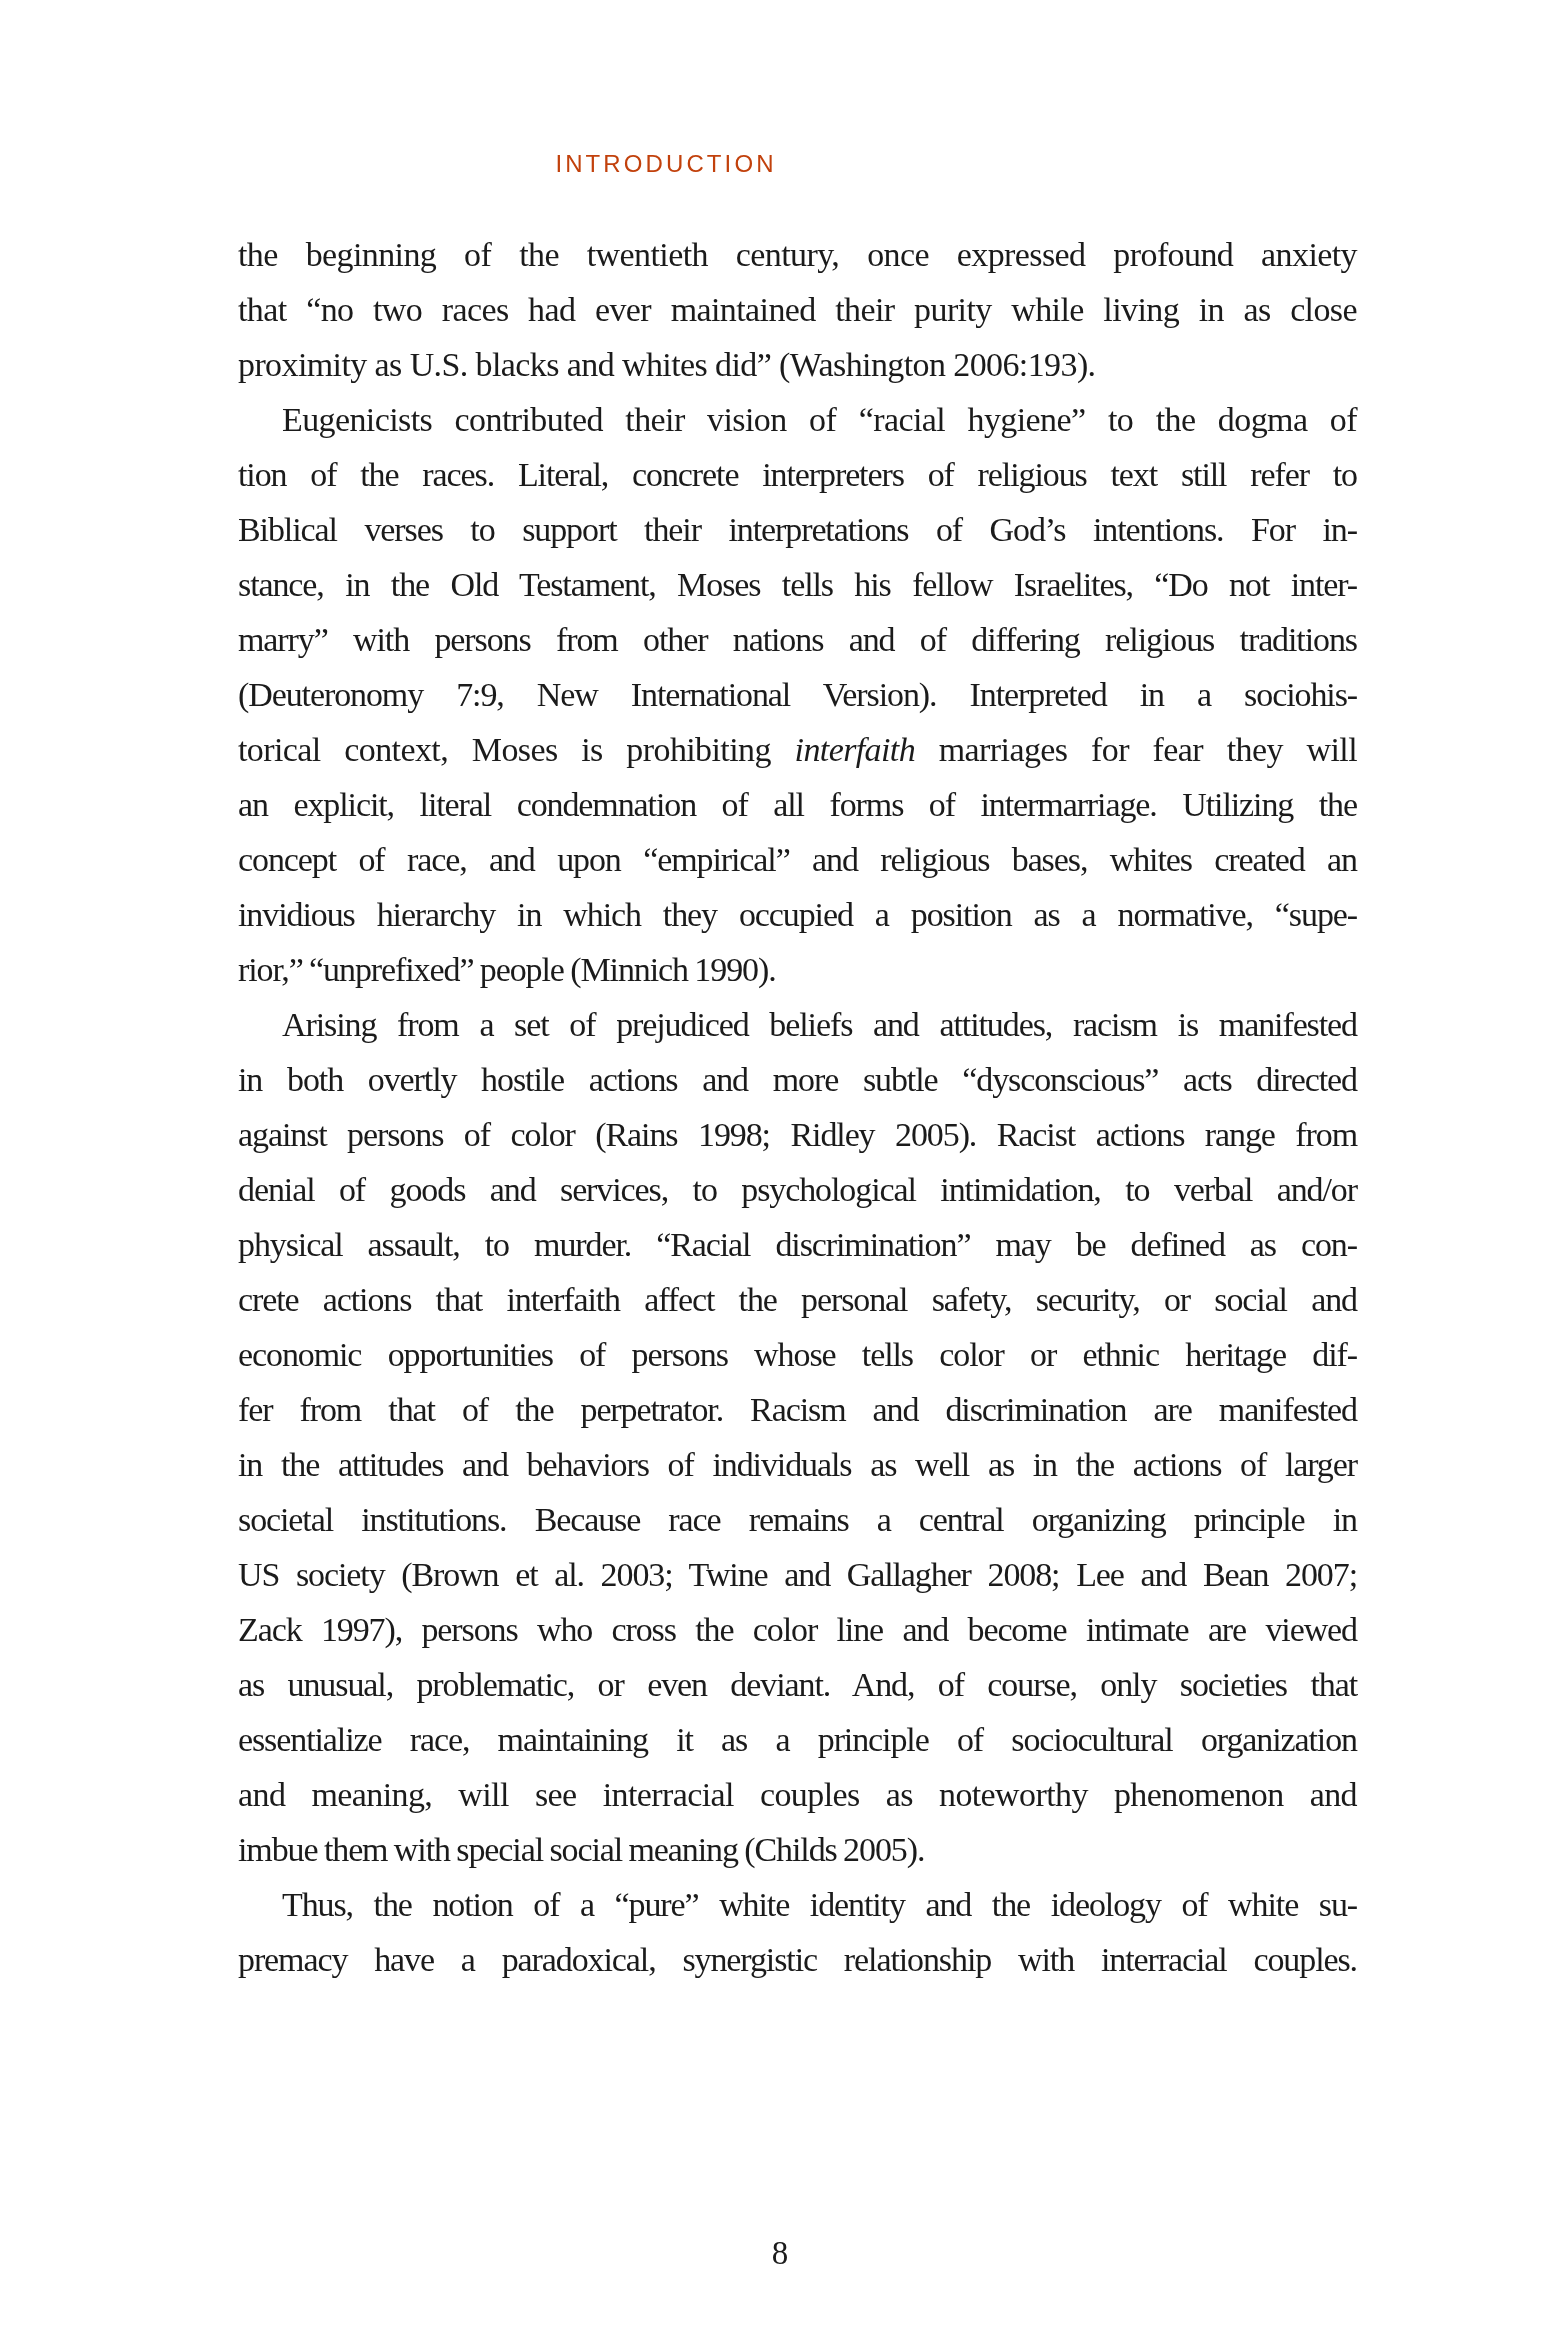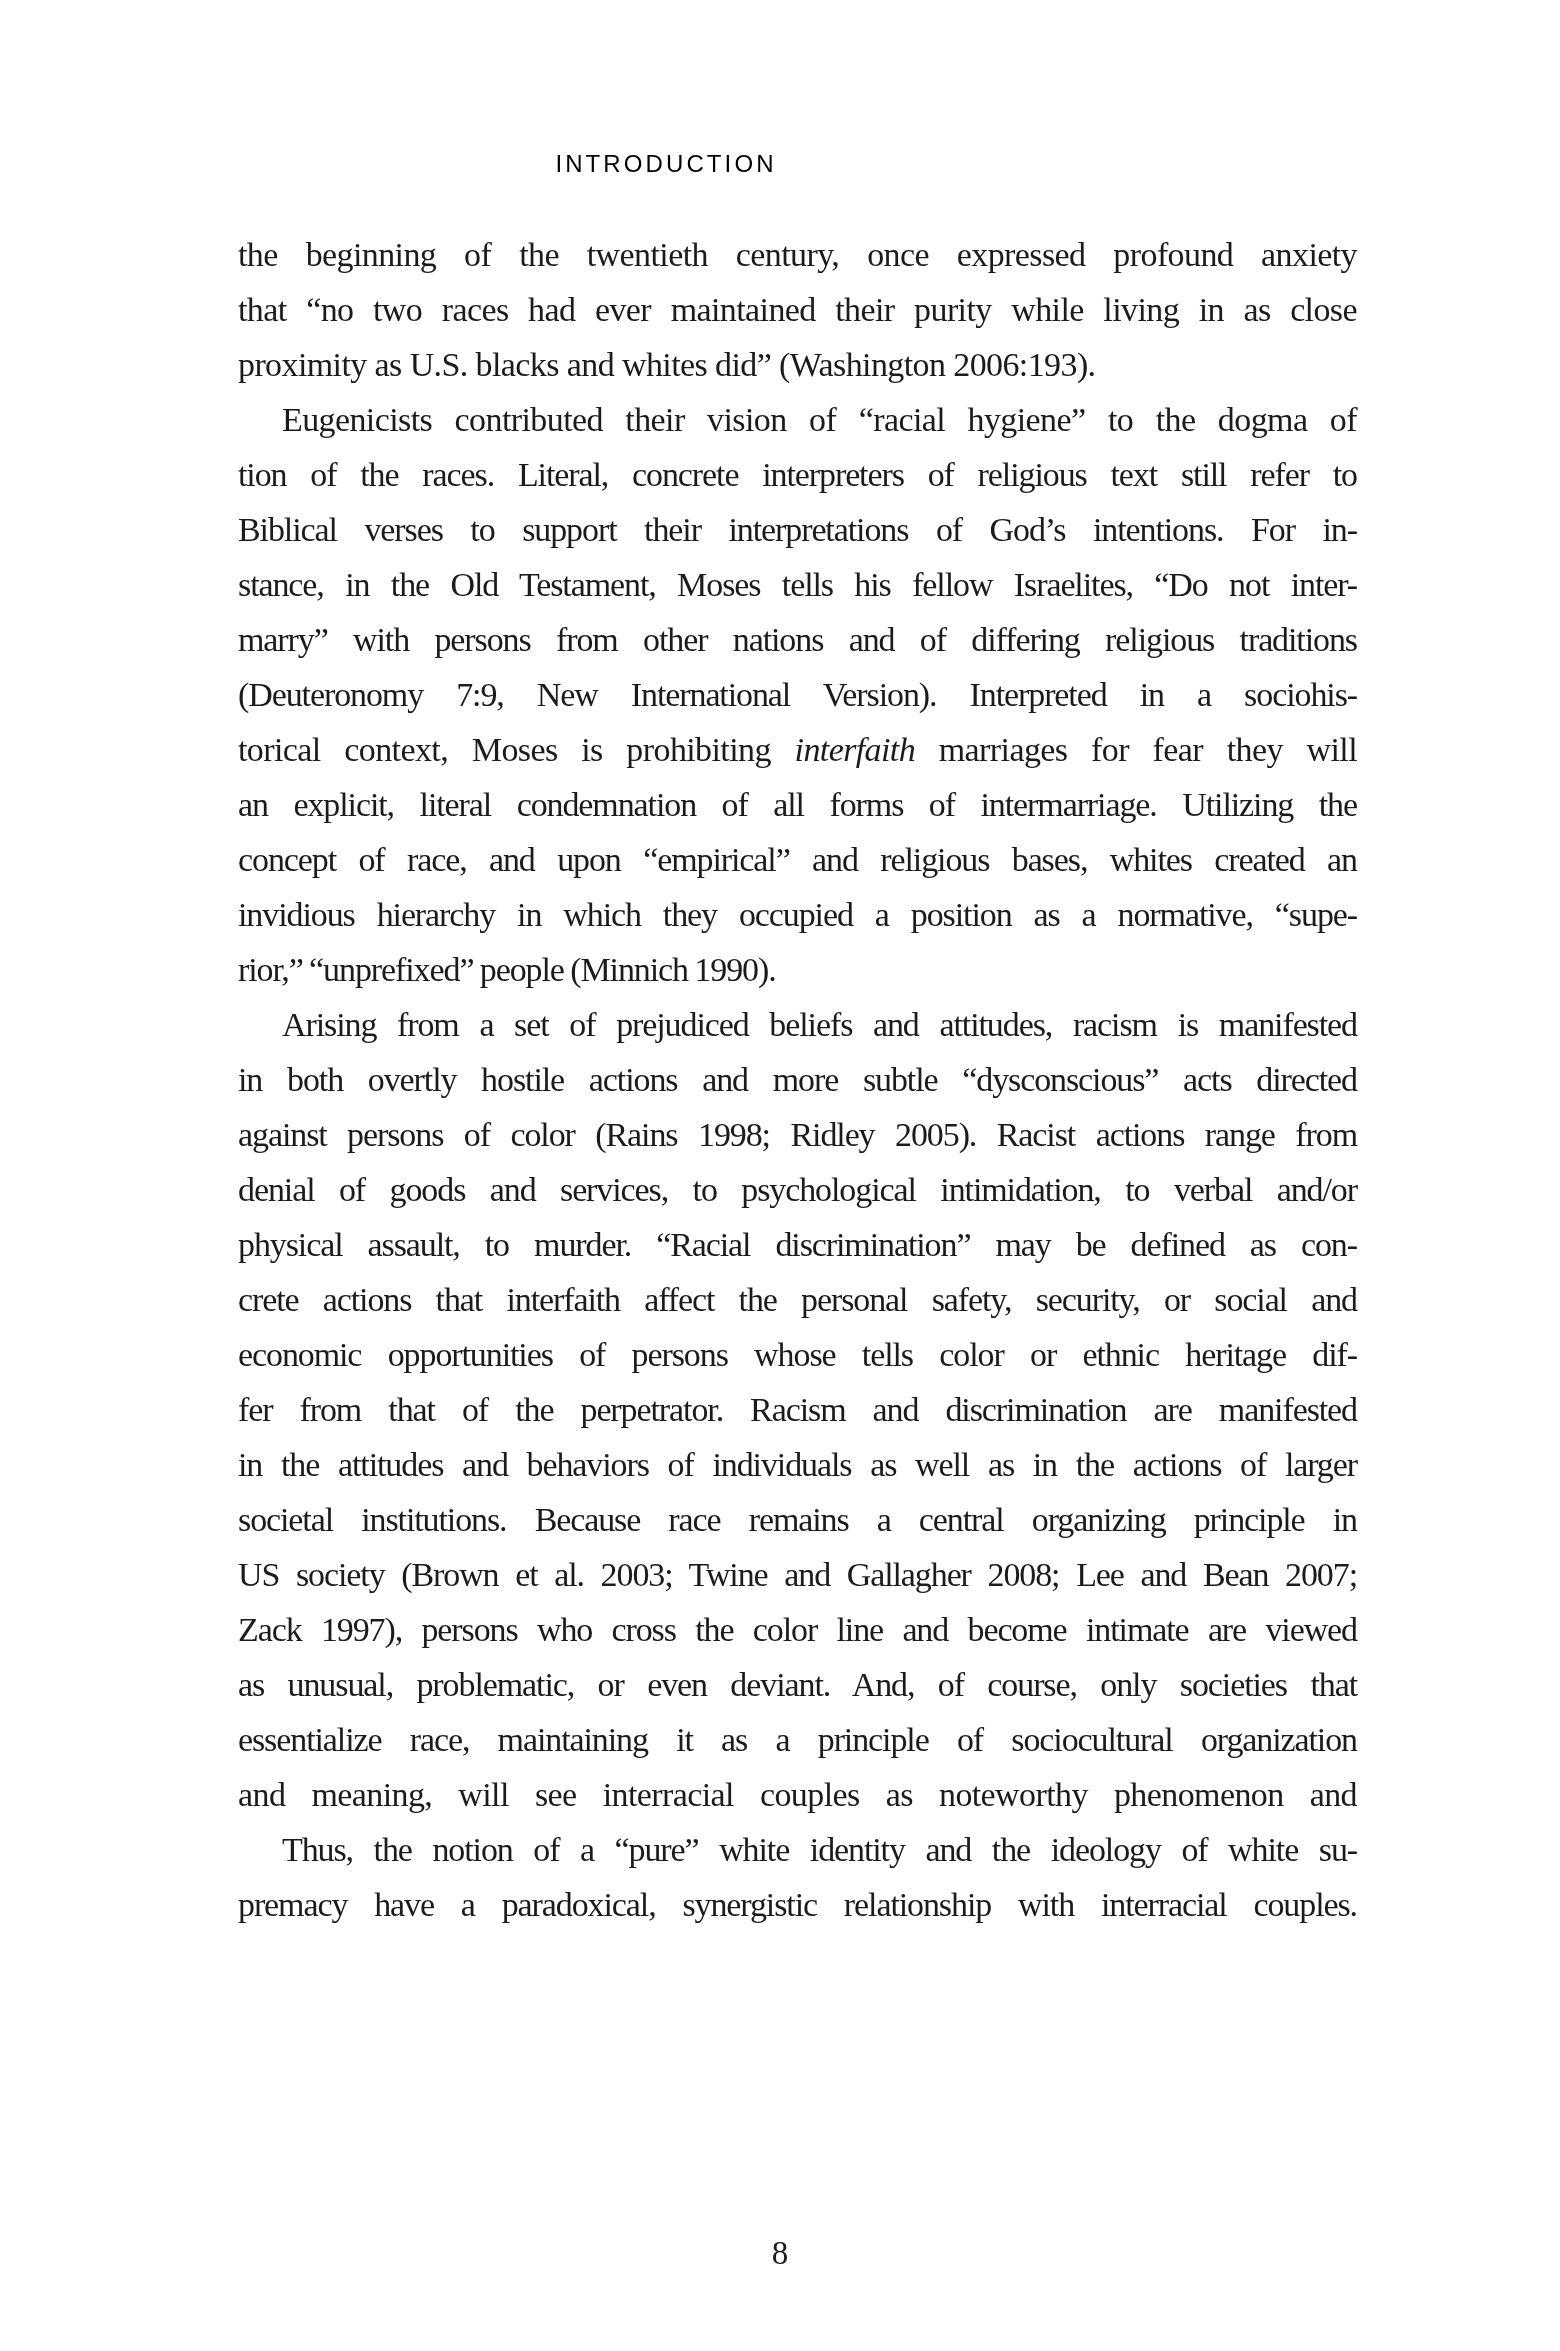--- a/index.html
+++ b/index.html
@@ -16,21 +16,21 @@
   }
   .running-head {
     position: absolute;
     top: 147px;
     left: 0;
     width: 1332px;
     text-align: center;
     font-family: "Liberation Sans", sans-serif;
     font-size: 24px;
     letter-spacing: 3.1px;
-    color: #000000;
+    color: #c2410c;
     line-height: 33px;
   }
   .text-block {
     position: absolute;
     left: 238px;
     top: 227px;
     width: 1119px;
     font-family: Liberation Serif, serif;
     font-size: 34px;
     line-height: 55px;
@@ -107,20 +107,21 @@
     <span class="line tighter">crete actions that interfaith affect the personal safety, security, or social and</span>
     <span class="line tighter">economic opportunities of persons whose tells color or ethnic heritage dif-</span>
     <span class="line tighter">fer from that of the perpetrator. Racism and discrimination are manifested</span>
     <span class="line tighter">in the attitudes and behaviors of individuals as well as in the actions of larger</span>
     <span class="line tighter">societal institutions. Because race remains a central organizing principle in</span>
     <span class="line tighter">US society (Brown et al. 2003; Twine and Gallagher 2008; Lee and Bean 2007;</span>
     <span class="line tighter">Zack 1997), persons who cross the color line and become intimate are viewed</span>
     <span class="line tighter">as unusual, problematic, or even deviant. And, of course, only societies that</span>
     <span class="line tighter">essentialize race, maintaining it as a principle of sociocultural organization</span>
     <span class="line tight">and meaning, will see interracial couples as noteworthy phenomenon and</span>
+    <span class="line tighter last">imbue them with special social meaning (Childs 2005).</span>
   </p>
 
   <p style="margin:0">
     <span class="line tighter indent">Thus, the notion of a “pure” white identity and the ideology of white su-</span>
     <span class="line tighter">premacy have a paradoxical, synergistic relationship with interracial couples.</span>
   </p>
 </div>
 
 <div class="folio">8</div>
 

